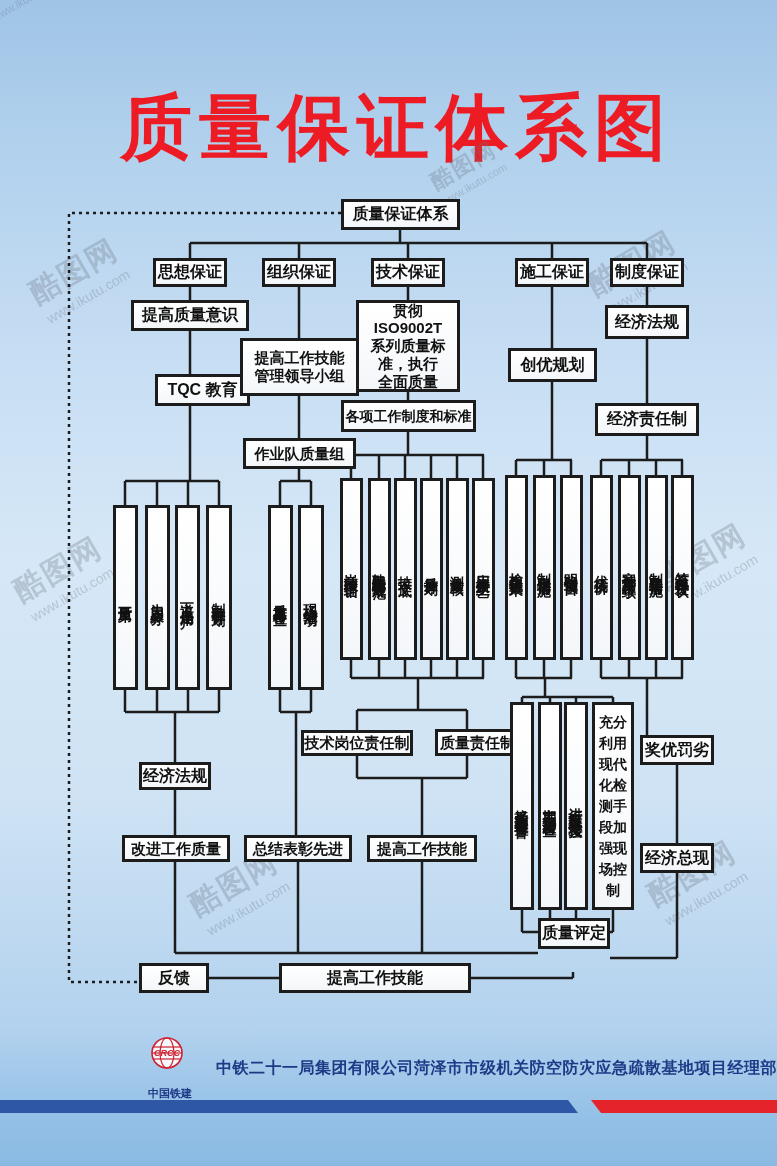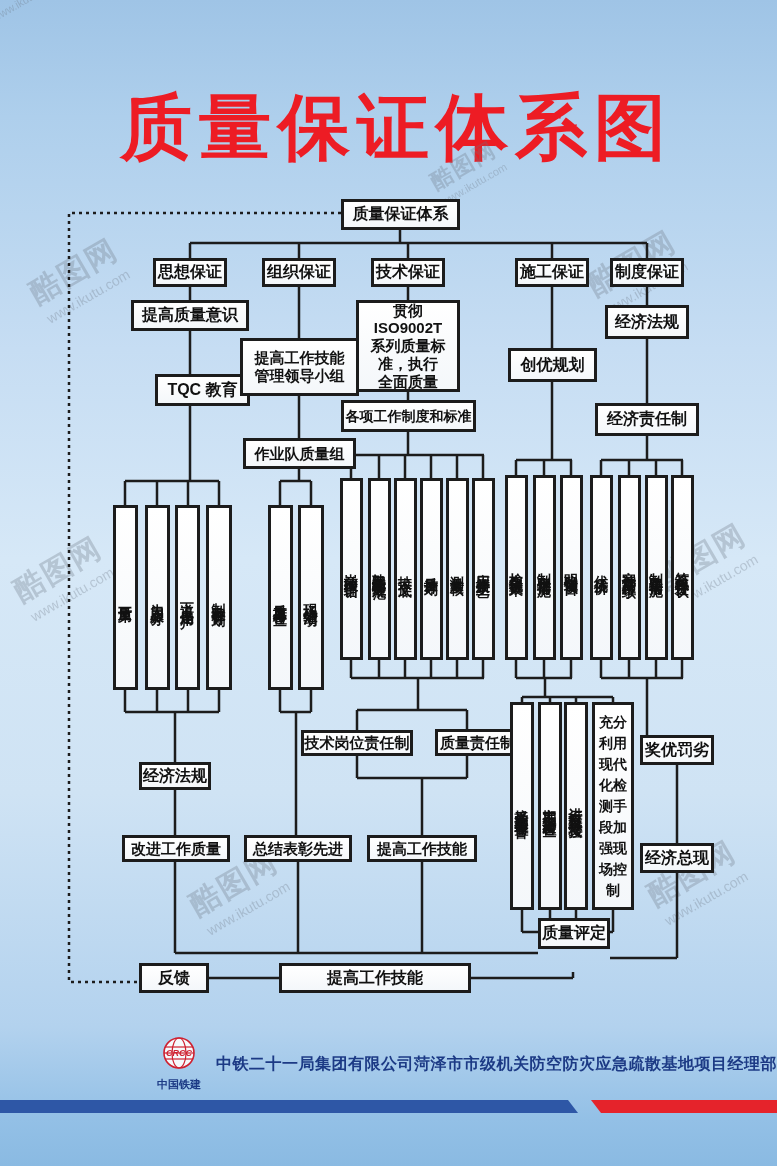--- a/index.html
+++ b/index.html
@@ -35,22 +35,22 @@
   .wm{
     position:absolute;z-index:1;transform:rotate(-30deg);
     color:rgba(105,115,130,0.30);text-align:center;font-weight:700;
     pointer-events:none;
   }
   .wm .brand{font-size:30px;letter-spacing:2px;display:block;}
   .wm .url{font-size:14px;font-weight:400;display:block;}
   .wm.small .brand{font-size:22px;}
   .wm.small .url{font-size:11px;}
   .footer{position:absolute;left:148px;top:1036px;display:flex;align-items:center;z-index:3;}
-  .logo{width:62px;text-align:center;}
-  .logo-caption{font-size:11px;font-weight:700;color:#1c3a85;margin-top:1px;}
+  .logo{width:62px;}
+  .logo-caption{font-size:11px;font-weight:700;color:#1c3a85;margin-top:10px;}
   .company{font-size:16px;font-weight:700;color:#1c3a85;margin-left:6px;letter-spacing:0.5px;white-space:nowrap;}
   .bar{position:absolute;height:13px;top:1100px;z-index:3;}
   .bar-blue{left:0;width:578px;background:#2e57a6;clip-path:polygon(0 0,calc(100% - 10px) 0,100% 100%,0 100%);}
   .bar-red{left:591px;width:186px;background:#e5232b;clip-path:polygon(0 0,100% 0,100% 100%,10px 100%);}
 </style>
 </head>
 <body>
 
 <div class="stage">
 

